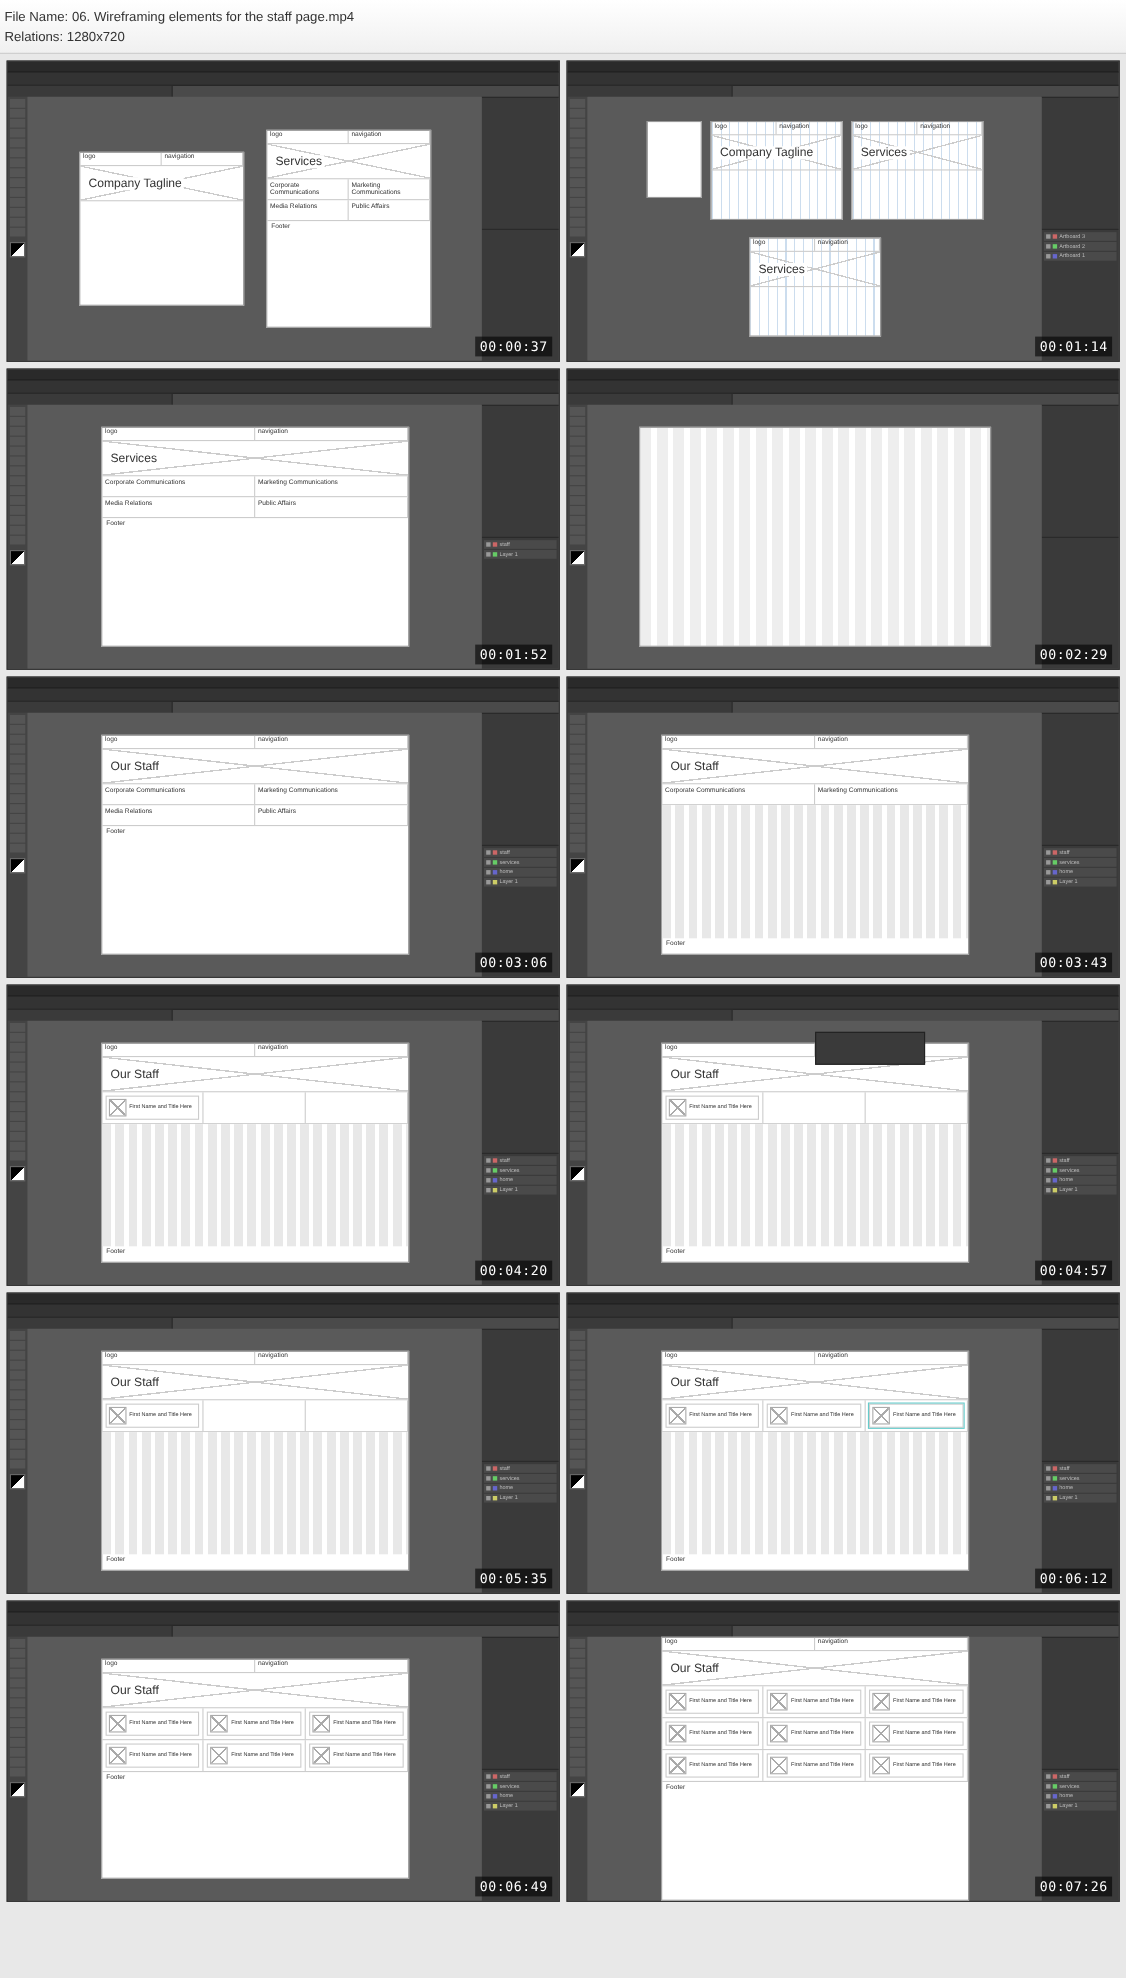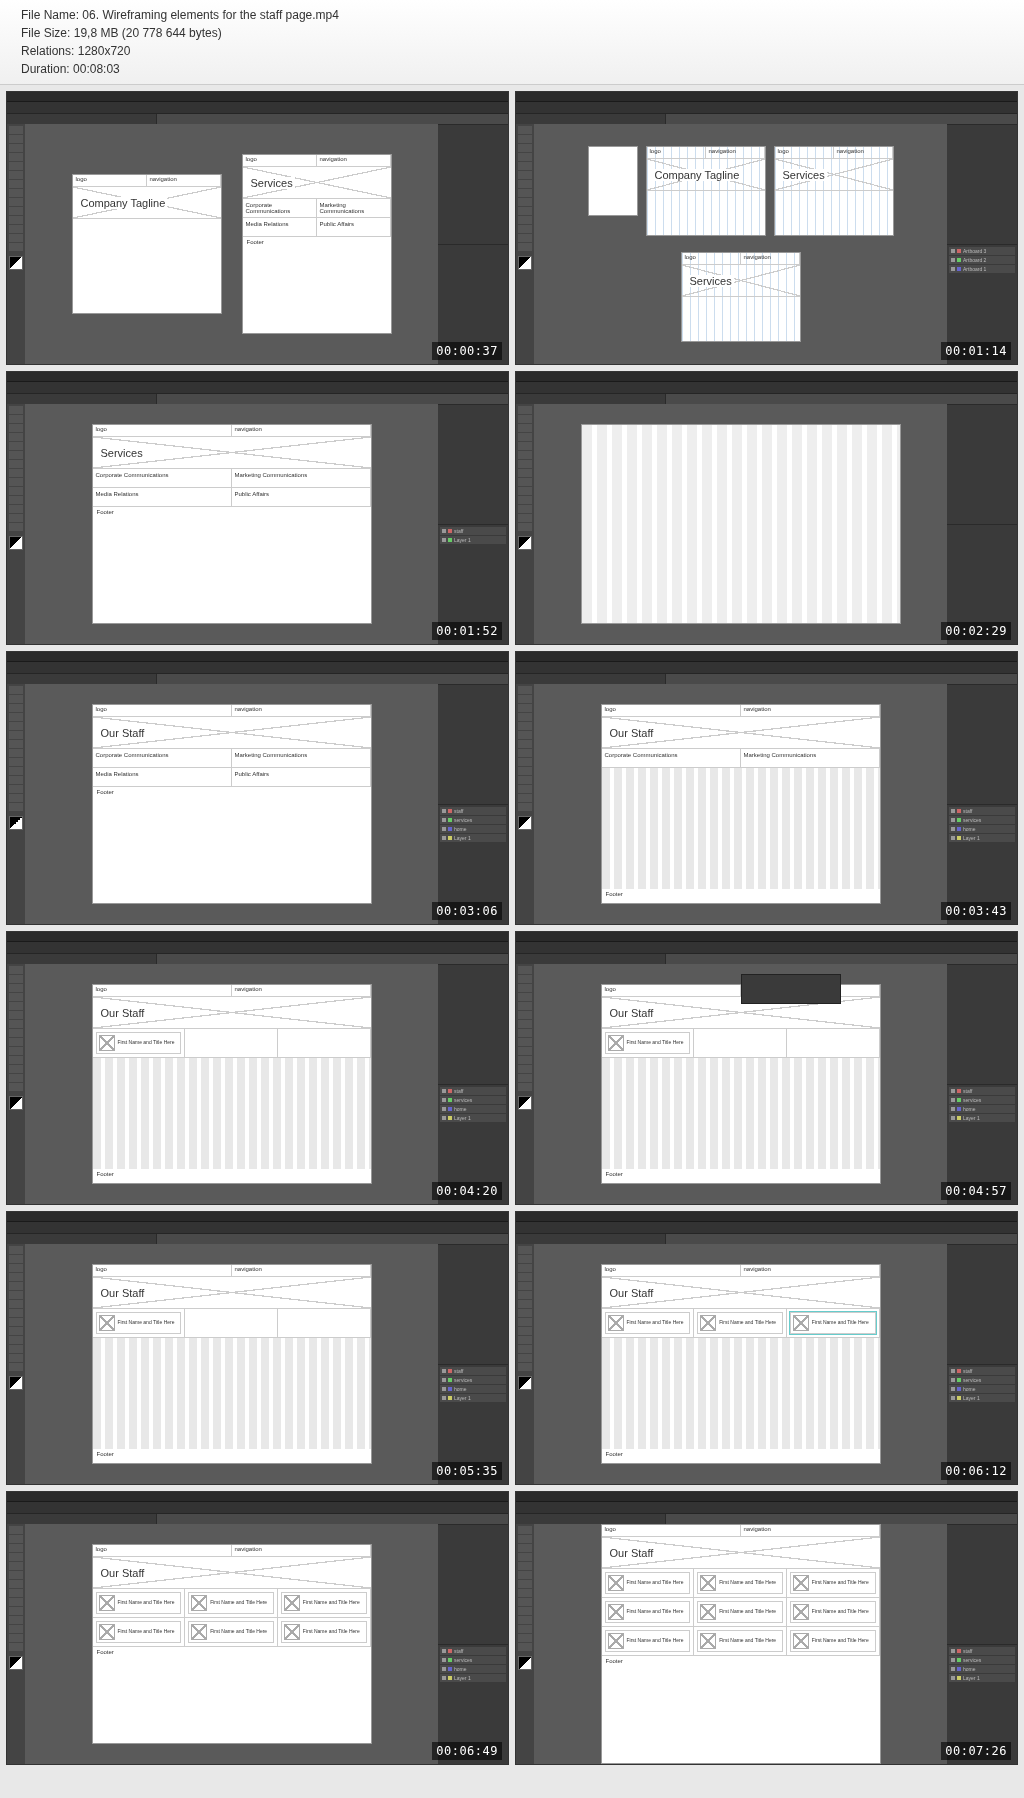--- a/index.html
+++ b/index.html
@@ -4,21 +4,21 @@
 <style>
 * { margin: 0; padding: 0; box-sizing: border-box; }
 body {
   width: 1024px;
   background: #e8e8e8;
   font-family: Arial, sans-serif;
   font-size: 10px;
 }
 .header {
   background: linear-gradient(to bottom, #fff, #f0f0f0);
-  padding: 6px 21px;
+  padding: 6px 4px;
   border-bottom: 1px solid #ccc;
   position: relative;
 }
 .header-info { line-height: 1.5; font-size: 12px; color: #333; }
 .watermark {
   position: absolute;
   right: 16px;
   top: 18px;
   font-size: 44px;
   font-weight: bold;
@@ -187,23 +187,21 @@
   background-image: repeating-linear-gradient(90deg, #e8e8e8 0, #e8e8e8 8px, #fff 8px, #fff 12px);
 }
 .cyan-guide { outline: 1px solid #6cc; }
 </style>
 </head>
 <body>
 
 <div class="header">
   <div class="header-info">
     <div><span>File Name:</span> <span>06. Wireframing elements for the staff page.mp4</span></div>
-    <div><span>File Size:</span> <span>19,8 MB (20 778 644 bytes)</span></div>
     <div><span>Relations:</span> <span>1280x720</span></div>
-    <div><span>Duration:</span> <span>00:08:03</span></div>
   </div>
 </div>
 
 <div class="grid">
     <div class="thumb">
       <div class="app-menubar"></div>
       <div class="app-toolbar"></div>
       <div class="app-tab"></div>
       <div class="app-body">
         <div class="tool-panel">

